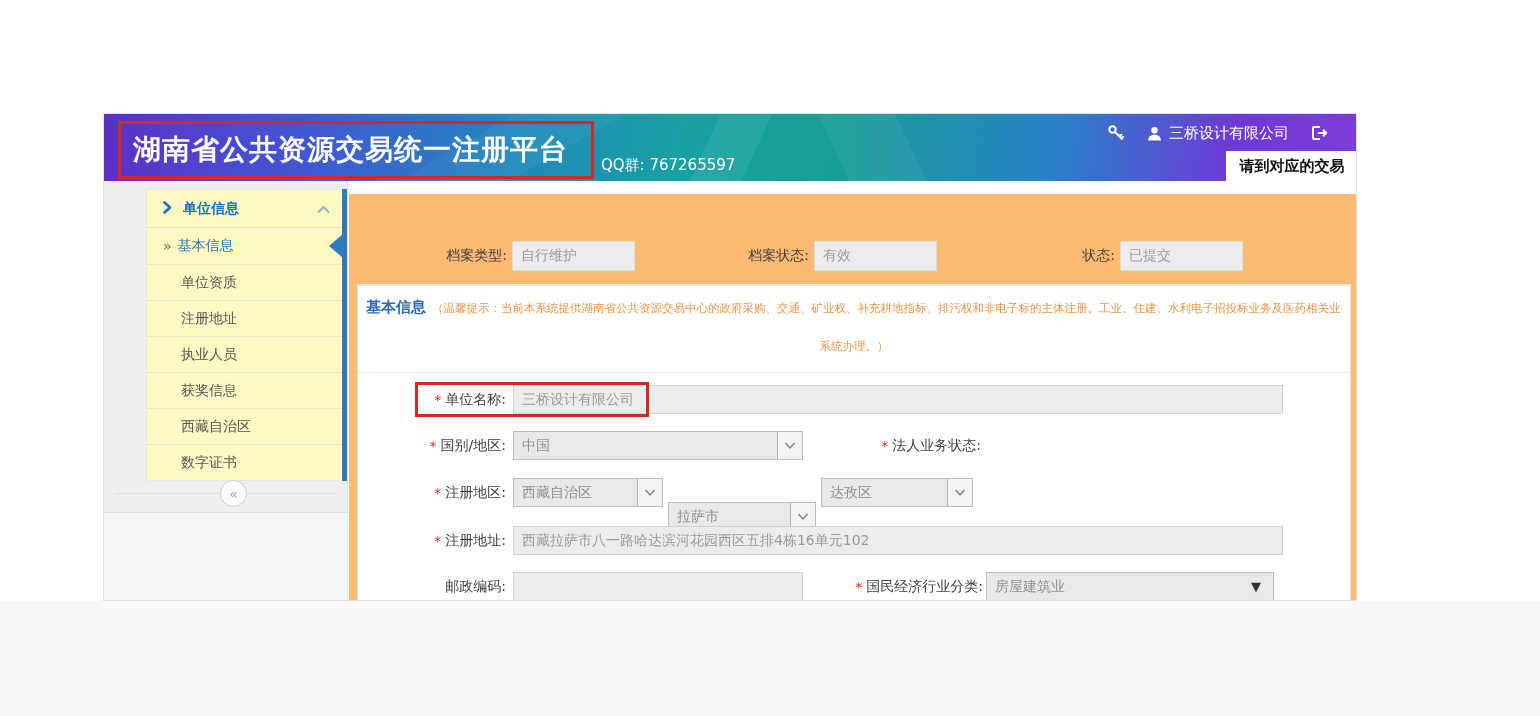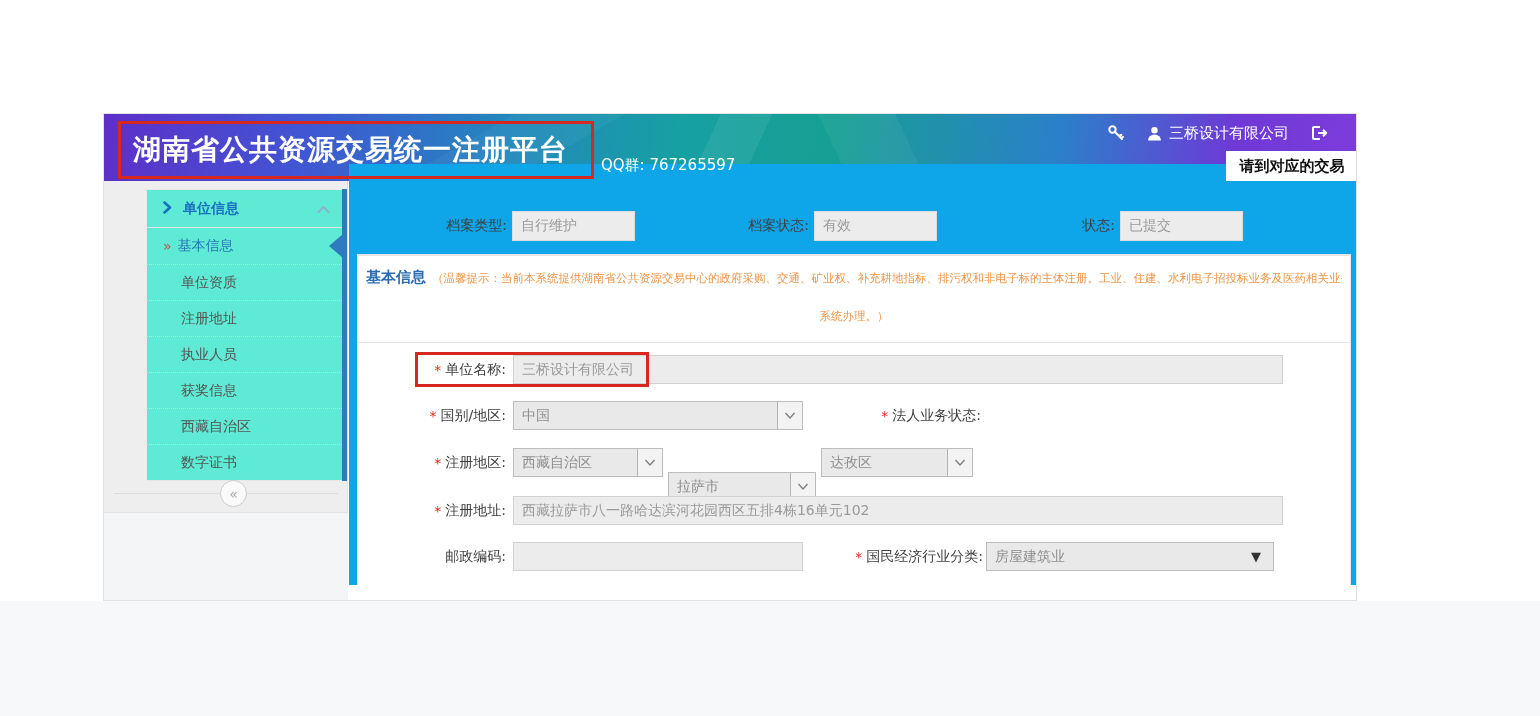--- a/index.html
+++ b/index.html
@@ -18,38 +18,38 @@
   .title-box { position:absolute; left:14px; top:7px; width:476px; height:58px; border:3px solid #d6281e; display:flex; align-items:center; padding-left:12px; z-index:2; }
   .title { font-size:28px; font-weight:bold; color:#fff; letter-spacing:1px; white-space:nowrap; }
   .qq { position:absolute; left:497px; top:42px; color:#fff; font-size:15px; white-space:nowrap; z-index:2; }
   .hdr-right { position:absolute; right:30px; top:9px; height:20px; display:flex; align-items:center; gap:22px; z-index:2; }
   .hdr-user { display:flex; align-items:center; gap:7px; color:#fff; font-size:15px; cursor:pointer; }
   .hdr-ic { display:flex; align-items:center; cursor:pointer; }
   .tab { position:absolute; right:0; top:37px; width:132px; height:30px; background:#fff; display:flex; align-items:center; justify-content:center; font-weight:bold; font-size:15px; color:#111; z-index:3; }
 
   
   .sidebar { position:absolute; left:0; top:67px; width:244px; height:421px; background:#eeeeef; border-right:1px solid #e0e0e0; }
-  .menu { position:absolute; left:42px; top:8px; width:196px; background:#5eead4; border:1px solid #e7e7e7; border-right:none; }
+  .menu { position:absolute; left:42px; top:8px; width:196px; background:#fef9c3; border:1px solid #e7e7e7; border-right:none; }
   .menu-blue-bar { position:absolute; left:238px; top:8px; width:5px; height:292px; background:#2e7bbf; }
   .menu-header { height:38px; display:flex; align-items:center; padding:0 12px 0 16px; border-bottom:1px solid #e3e3e3; cursor:pointer; }
   .menu-header .g-label { flex:1; margin-left:11px; color:#1a6fc0; font-weight:bold; font-size:14px; }
   .menu-item { position:relative; height:36px; display:flex; align-items:center; padding-left:34px; font-size:14px; color:#555; cursor:pointer; }
   .menu-item + .menu-item { border-top:1px dotted #d8d8d8; }
   .menu-item.active { padding-left:16px; color:#2a74b8; }
   .menu-item.active .marker { color:#c0504d; margin-right:6px; font-size:14px; }
   .menu-item.active::after { content:""; position:absolute; right:-1px; top:50%; margin-top:-12px; width:0; height:0;
      border-top:12px solid transparent; border-bottom:12px solid transparent; border-right:14px solid #2e7bbf; }
   .collapse-bar { position:absolute; left:0; top:299px; width:244px; height:28px; }
   .collapse-bar::before { content:""; position:absolute; left:10px; right:10px; top:13px; border-top:1px solid #ddd; }
   .collapse-btn { position:absolute; left:116px; top:0; width:27px; height:27px; border:1px solid #ccc; border-radius:50%; background:#fafafa; color:#a8a8a8; font-size:14px; display:flex; align-items:center; justify-content:center; cursor:pointer; }
   .sidebar-line2 { position:absolute; left:0; top:331px; width:244px; border-top:1px solid #e3e3e3; }
   .sidebar-rest { position:absolute; left:0; top:332px; width:244px; height:89px; background:#f4f5f6; }
 
   
-  .main { position:absolute; left:245px; top:50px; width:1009px; height:421px; background:#0ea5e9; }
+  .main { position:absolute; left:245px; top:80px; width:1009px; height:421px; background:#fdba74; }
   .sgroup { position:absolute; top:47px; height:30px; display:flex; align-items:center; }
   .sgroup .slabel { text-align:right; font-size:14px; color:#404040; margin-right:5px; }
   .sinput { width:123px; height:30px; background:#ececec; border:1px solid #dcdcdc; color:#9a9a9a; font-size:14px; padding:0 8px; font-family:inherit; }
   .divider { position:absolute; left:8px; width:994px; top:90px; border-top:1px solid #e6e6e6; }
 
   .section { position:absolute; left:8px; top:91px; width:994px; height:330px; border:1px solid #e3e3e3; border-bottom:none; background:#fff; }
   .sec-head { height:87px; border-bottom:1px solid #e6e6e6; padding:12px 8px 0 8px; overflow:hidden; }
   .sec-line1 { display:flex; align-items:baseline; white-space:nowrap; overflow:hidden; }
   .sec-title { font-size:15px; font-weight:bold; color:#2b6cb3; margin-right:6px; flex:none; }
   .notice { font-size:11.5px; color:#ee9546; }

